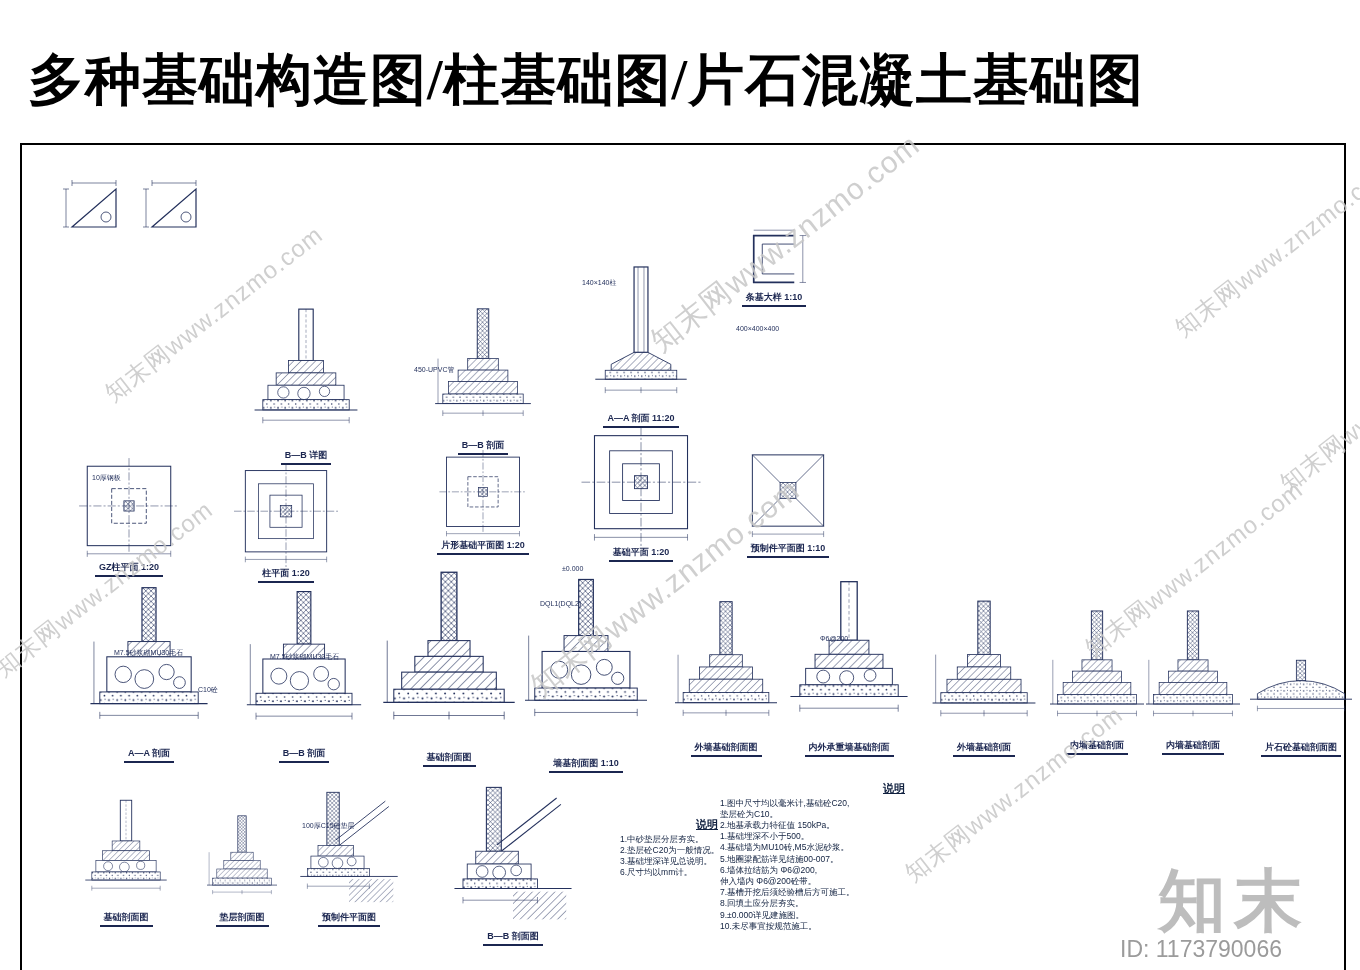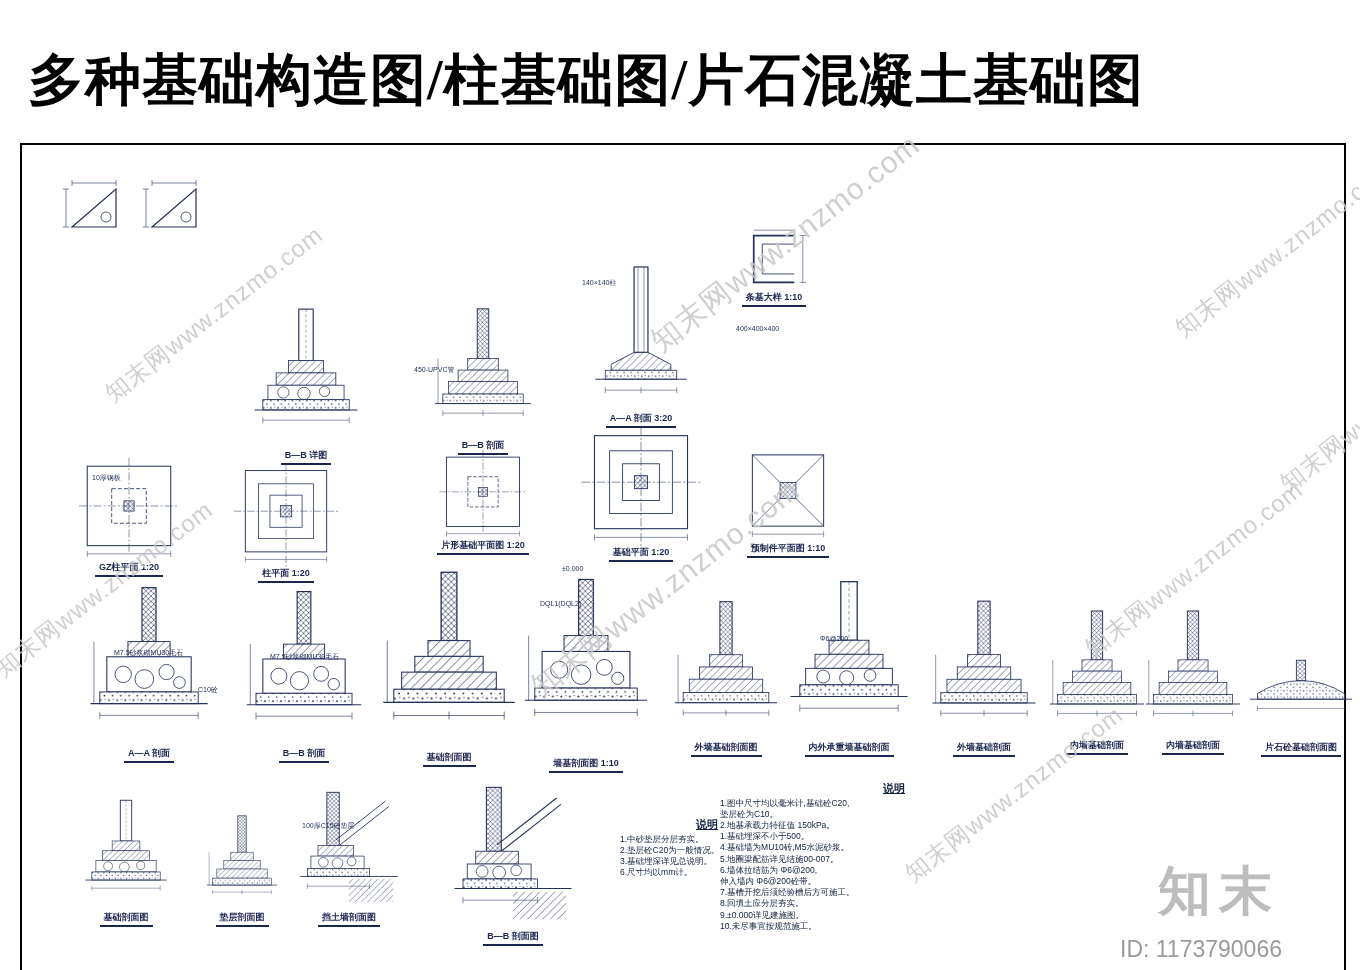--- a/index.html
+++ b/index.html
@@ -15,21 +15,21 @@
   .cap{font-size:9px;font-weight:bold;color:#1b2650;text-align:center;
        border-bottom:2px solid #1b2650;padding:0 4px 1px;white-space:nowrap;}
   .cap:empty{display:none;}
   .ann{position:absolute;font-size:7px;color:#23305c;white-space:nowrap;pointer-events:none;}
   .notes{position:absolute;font-size:8.5px;line-height:1.32;color:#10203f;}
   .notes-title{text-align:right;font-weight:bold;font-size:11px;text-decoration:underline;margin-bottom:2px;}
   .notes-line{white-space:nowrap;}
   .wm{position:absolute;color:#c7c7c7;opacity:.85;font-size:24px;letter-spacing:1px;
       transform:rotate(-38deg);white-space:nowrap;pointer-events:none;z-index:5;}
   .wm-lg{font-size:30px;}
-  .logo{position:absolute;left:1158px;top:828px;font-size:53px;font-weight:bold;
+  .logo{position:absolute;left:1158px;top:828px;font-size:68px;font-weight:bold;
         color:#bdbdbd;letter-spacing:8px;font-family:Liberation Serif, serif;}
   .image-id{position:absolute;left:1120px;top:908px;font-size:23px;color:#9b9b9b;}
   .bottom-bar{position:absolute;left:0;bottom:0;width:1360px;height:11px;background:#1c2733;}
 </style>
 </head>
 <body>
 
 <div class="page">
 
   <svg style="position:absolute;width:0;height:0" aria-hidden="true" xmlns="http://www.w3.org/2000/svg" xmlns:xlink="http://www.w3.org/1999/xlink">
@@ -240,21 +240,21 @@
     <figure class="cell" style="left:402px;top:160px;width:118px;height:150px">
       <svg>
           <use href="#sym-stepped" xlink:href="#sym-stepped"></use>
         </svg>
       <figcaption class="cap">B—B 剖面</figcaption>
     </figure>
     <figure class="cell" style="left:558px;top:118px;width:122px;height:165px">
       <svg>
           <use href="#sym-colfoot" xlink:href="#sym-colfoot"></use>
         </svg>
-      <figcaption class="cap">A—A 剖面 3:20</figcaption>
+      <figcaption class="cap">A—A 剖面 11:20</figcaption>
     </figure>
     <figure class="cell" style="left:703px;top:82px;width:98px;height:80px">
       <svg>
           <use href="#sym-bracket" xlink:href="#sym-bracket"></use>
         </svg>
       <figcaption class="cap">条基大样 1:10</figcaption>
     </figure>
 
     <figure class="cell" style="left:51px;top:312px;width:112px;height:120px">
       <svg>
@@ -357,21 +357,21 @@
     <figure class="cell" style="left:178px;top:668px;width:84px;height:114px">
       <svg>
           <use href="#sym-stepped" xlink:href="#sym-stepped"></use>
         </svg>
       <figcaption class="cap">垫层剖面图</figcaption>
     </figure>
     <figure class="cell" style="left:268px;top:642px;width:118px;height:140px">
       <svg>
           <use href="#sym-pipe" xlink:href="#sym-pipe"></use>
         </svg>
-      <figcaption class="cap">挡土墙剖面图</figcaption>
+      <figcaption class="cap">预制件平面图</figcaption>
     </figure>
     <figure class="cell" style="left:422px;top:636px;width:138px;height:165px">
       <svg>
           <use href="#sym-pipe" xlink:href="#sym-pipe"></use>
         </svg>
       <figcaption class="cap">B—B 剖面图</figcaption>
     </figure>
 
     <div class="notes" style="left:598px;top:672px;width:98px;height:92px">
       <div class="notes-title">说明</div>

